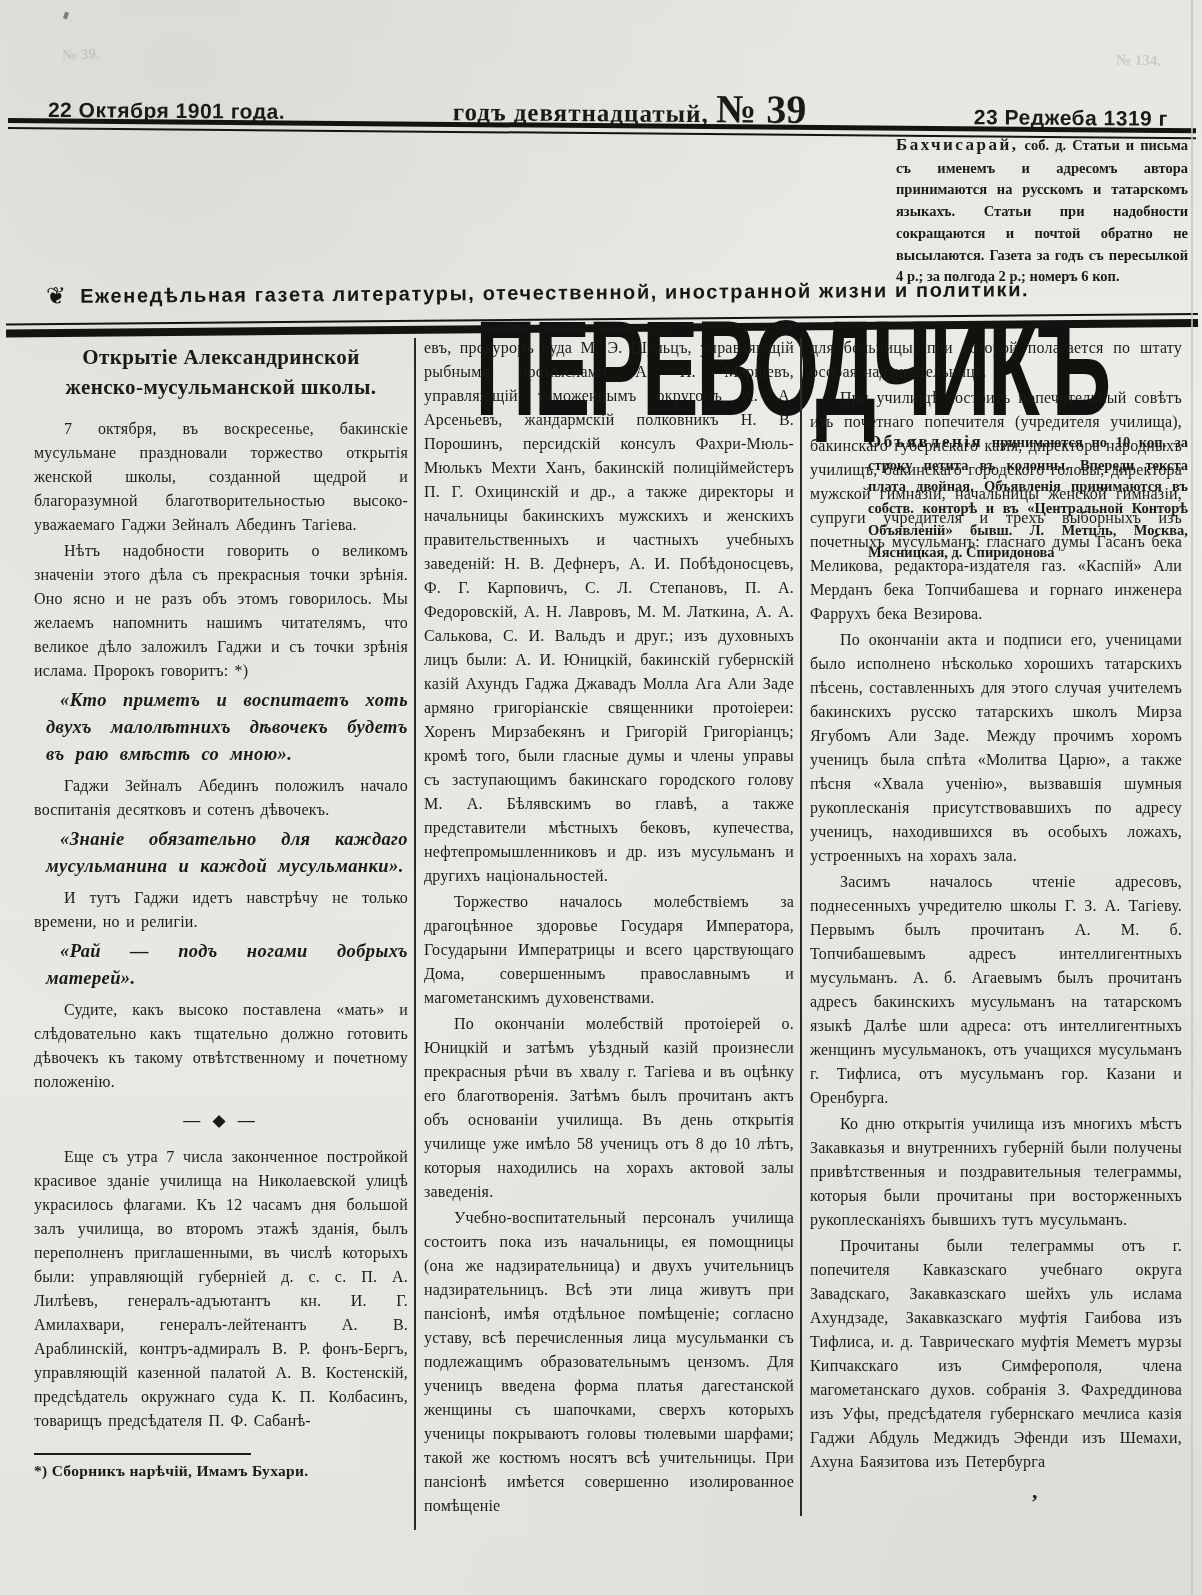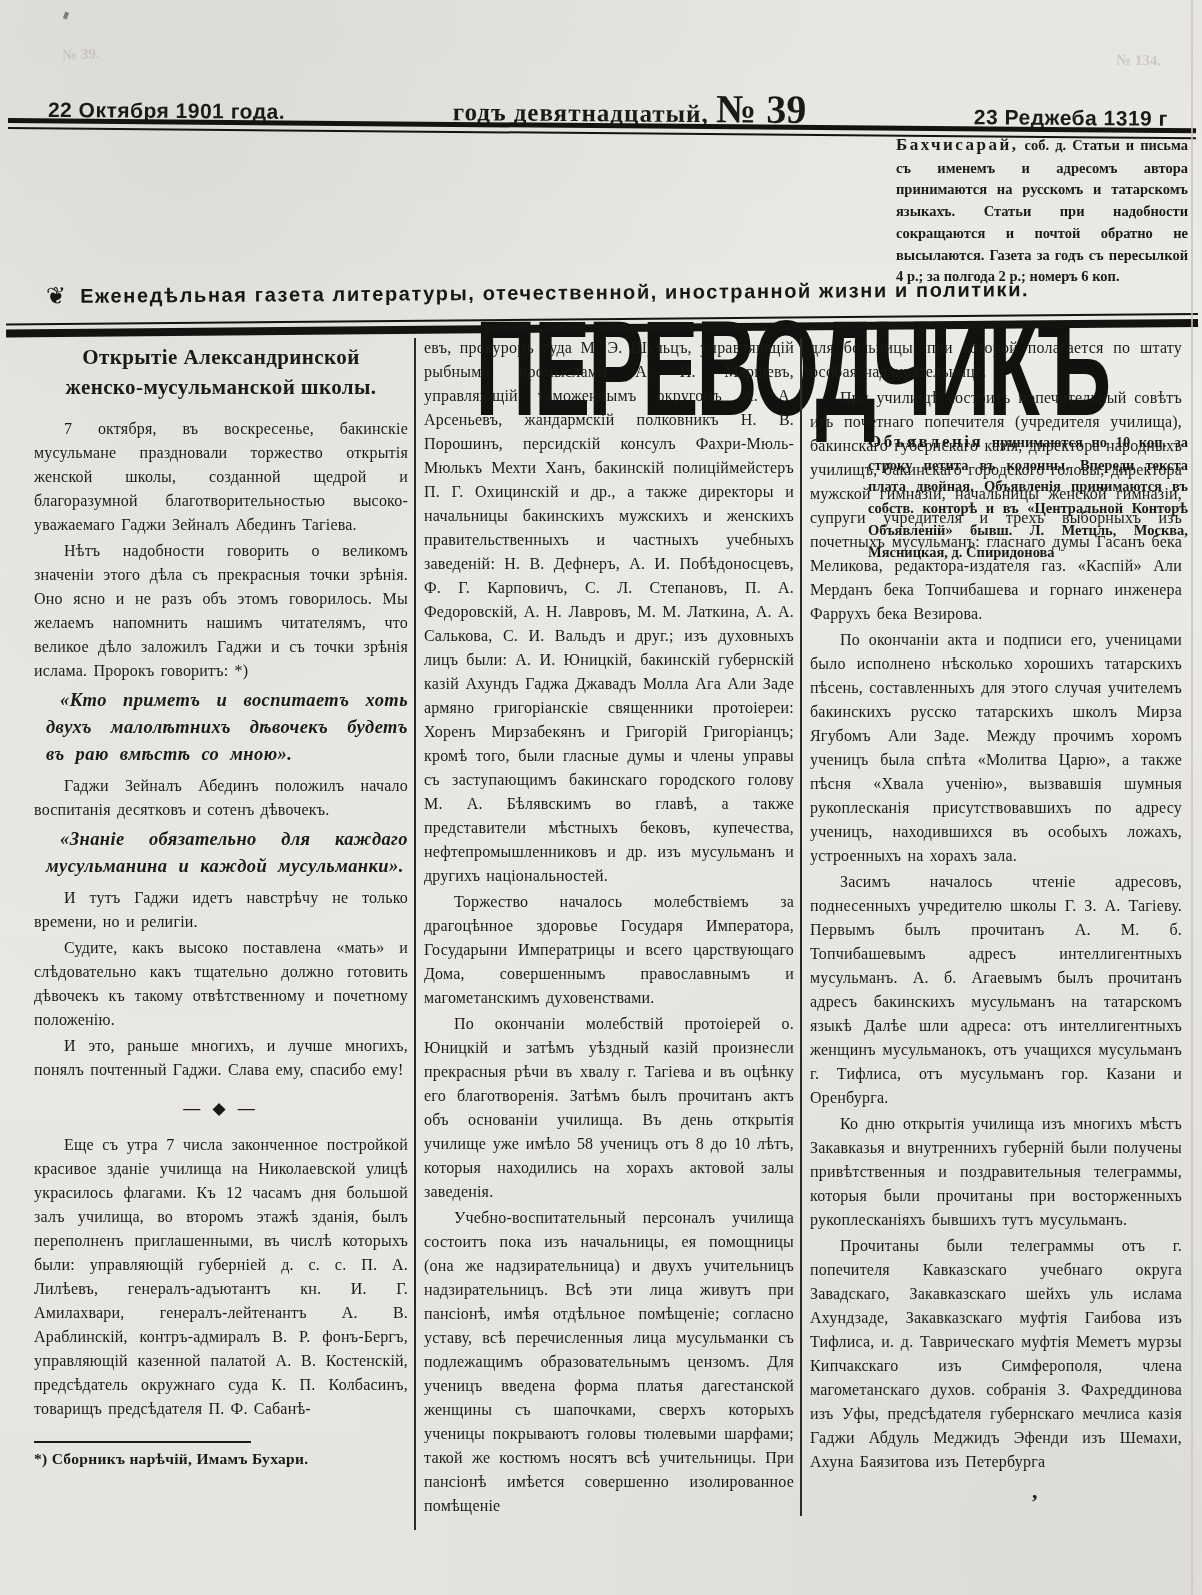--- a/index.html
+++ b/index.html
@@ -158,22 +158,22 @@
 
   <div class="columns">
     <div class="col col-1">
         <h2 class="col-heading">Открытіе Александринской женско-мусульманской школы.</h2>
         <p class="para">7 октября, въ воскресенье, бакинскіе мусульмане праздновали торжество открытія женской школы, созданной щедрой и благоразумной благотворительностью высоко-уважаемаго Гаджи Зейналъ Абединъ Тагіева.</p>
         <p class="para">Нѣтъ надобности говорить о великомъ значеніи этого дѣла съ прекрасныя точки зрѣнія. Оно ясно и не разъ объ этомъ говорилось. Мы желаемъ напомнить нашимъ читателямъ, что великое дѣло заложилъ Гаджи и съ точки зрѣнія ислама. Пророкъ говоритъ: *)</p>
         <p class="quote">«Кто приметъ и воспитаетъ хоть двухъ малолѣтнихъ дѣвочекъ будетъ въ раю вмѣстѣ со мною».</p>
         <p class="para">Гаджи Зейналъ Абединъ положилъ начало воспитанія десятковъ и сотенъ дѣвочекъ.</p>
         <p class="quote">«Знаніе обязательно для каждаго мусульманина и каждой мусульманки».</p>
         <p class="para">И тутъ Гаджи идетъ навстрѣчу не только времени, но и религіи.</p>
+        <p class="quote">«Рай — подъ ногами добрыхъ матерей».</p>
         <p class="para">Судите, какъ высоко поставлена «мать» и слѣдовательно какъ тщательно должно готовить дѣвочекъ къ такому отвѣтственному и почетному положенію.</p>
-        <p class="para">И это, раньше многихъ, и лучше многихъ, понялъ почтенный Гаджи. Слава ему, спасибо ему!</p>
         <div class="ornament">— ◆ —</div>
         <p class="para">Еще съ утра 7 числа законченное постройкой красивое зданіе училища на Николаевской улицѣ украсилось флагами. Къ 12 часамъ дня большой залъ училища, во второмъ этажѣ зданія, былъ переполненъ приглашенными, въ числѣ которыхъ были: управляющій губерніей д. с. с. П. А. Лилѣевъ, генералъ-адъютантъ кн. И. Г. Амилахвари, генералъ-лейтенантъ А. В. Араблинскій, контръ-адмиралъ В. Р. фонъ-Бергъ, управляющій казенной палатой А. В. Костенскій, предсѣдатель окружнаго суда К. П. Колбасинъ, товарищъ предсѣдателя П. Ф. Сабанѣ-</p>
         <div class="footnote">*) Сборникъ нарѣчій, Имамъ Бухари.</div>
       </div>
     <div class="vline vline-1"></div>
     <div class="col col-2">
         <p class="para noindent">евъ, прокуроръ суда М. Э. Шульцъ, управляющій рыбными промыслами А. И. Маршевъ, управляющій таможеннымъ округомъ А. А. Арсеньевъ, жандармскій полковникъ Н. В. Порошинъ, персидскій консулъ Фахри-Мюль-Мюлькъ Мехти Ханъ, бакинскій полиціймейстеръ П. Г. Охицинскій и др., а также директоры и начальницы бакинскихъ мужскихъ и женскихъ правительственныхъ и частныхъ учебныхъ заведеній: Н. В. Дефнеръ, А. И. Побѣдоносцевъ, Ф. Г. Карповичъ, С. Л. Степановъ, П. А. Федоровскій, А. Н. Лавровъ, М. М. Латкина, А. А. Салькова, С. И. Вальдъ и друг.; изъ духовныхъ лицъ были: А. И. Юницкій, бакинскій губернскій казій Ахундъ Гаджа Джавадъ Молла Ага Али Заде армяно григоріанскіе священники протоіереи: Хоренъ Мирзабекянъ и Григорій Григоріанцъ; кромѣ того, были гласные думы и члены управы съ заступающимъ бакинскаго городского голову М. А. Бѣлявскимъ во главѣ, а также представители мѣстныхъ бековъ, купечества, нефтепромышленниковъ и др. изъ мусульманъ и другихъ національностей.</p>
         <p class="para">Торжество началось молебствіемъ за драгоцѣнное здоровье Государя Императора, Государыни Императрицы и всего царствующаго Дома, совершеннымъ православнымъ и магометанскимъ духовенствами.</p>
         <p class="para">По окончаніи молебствій протоіерей о. Юницкій и затѣмъ уѣздный казій произнесли прекрасныя рѣчи въ хвалу г. Тагіева и въ оцѣнку его благотворенія. Затѣмъ былъ прочитанъ актъ объ основаніи училища. Въ день открытія училище уже имѣло 58 ученицъ отъ 8 до 10 лѣтъ, которыя находились на хорахъ актовой залы заведенія.</p>
         <p class="para">Учебно-воспитательный персоналъ училища состоитъ пока изъ начальницы, ея помощницы (она же надзирательница) и двухъ учительницъ надзирательницъ. Всѣ эти лица живутъ при пансіонѣ, имѣя отдѣльное помѣщеніе; согласно уставу, всѣ перечисленныя лица мусульманки съ подлежащимъ образовательнымъ цензомъ. Для ученицъ введена форма платья дагестанской женщины съ шапочками, сверхъ которыхъ ученицы покрываютъ головы тюлевыми шарфами; такой же костюмъ носятъ всѣ учительницы. При пансіонѣ имѣется совершенно изолированное помѣщеніе</p>

